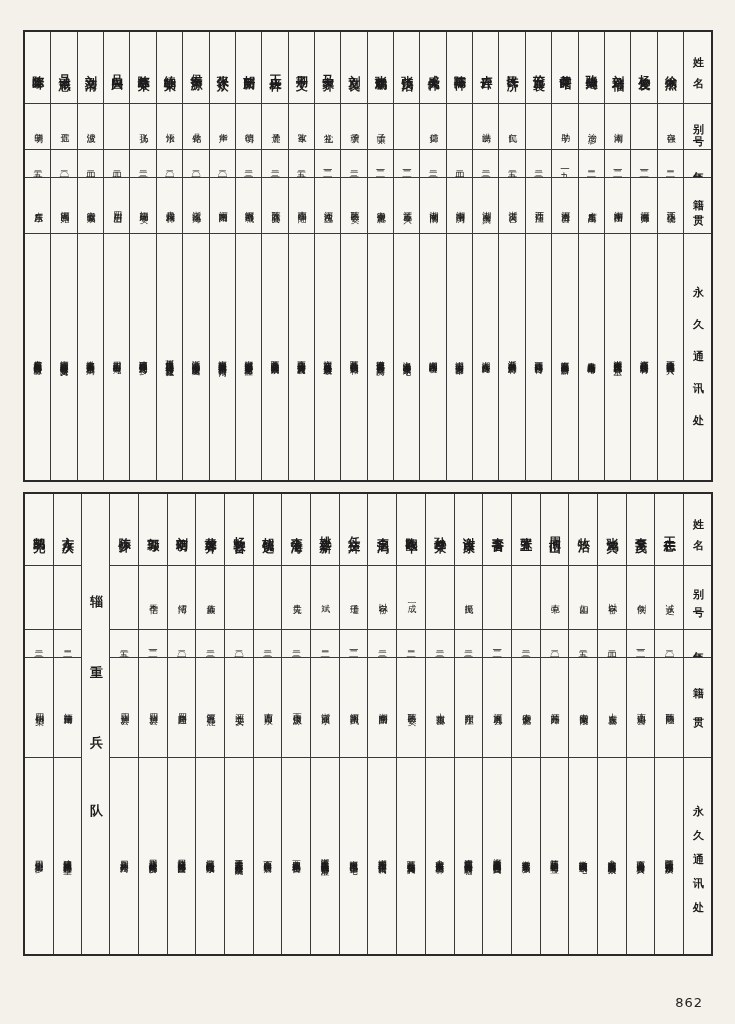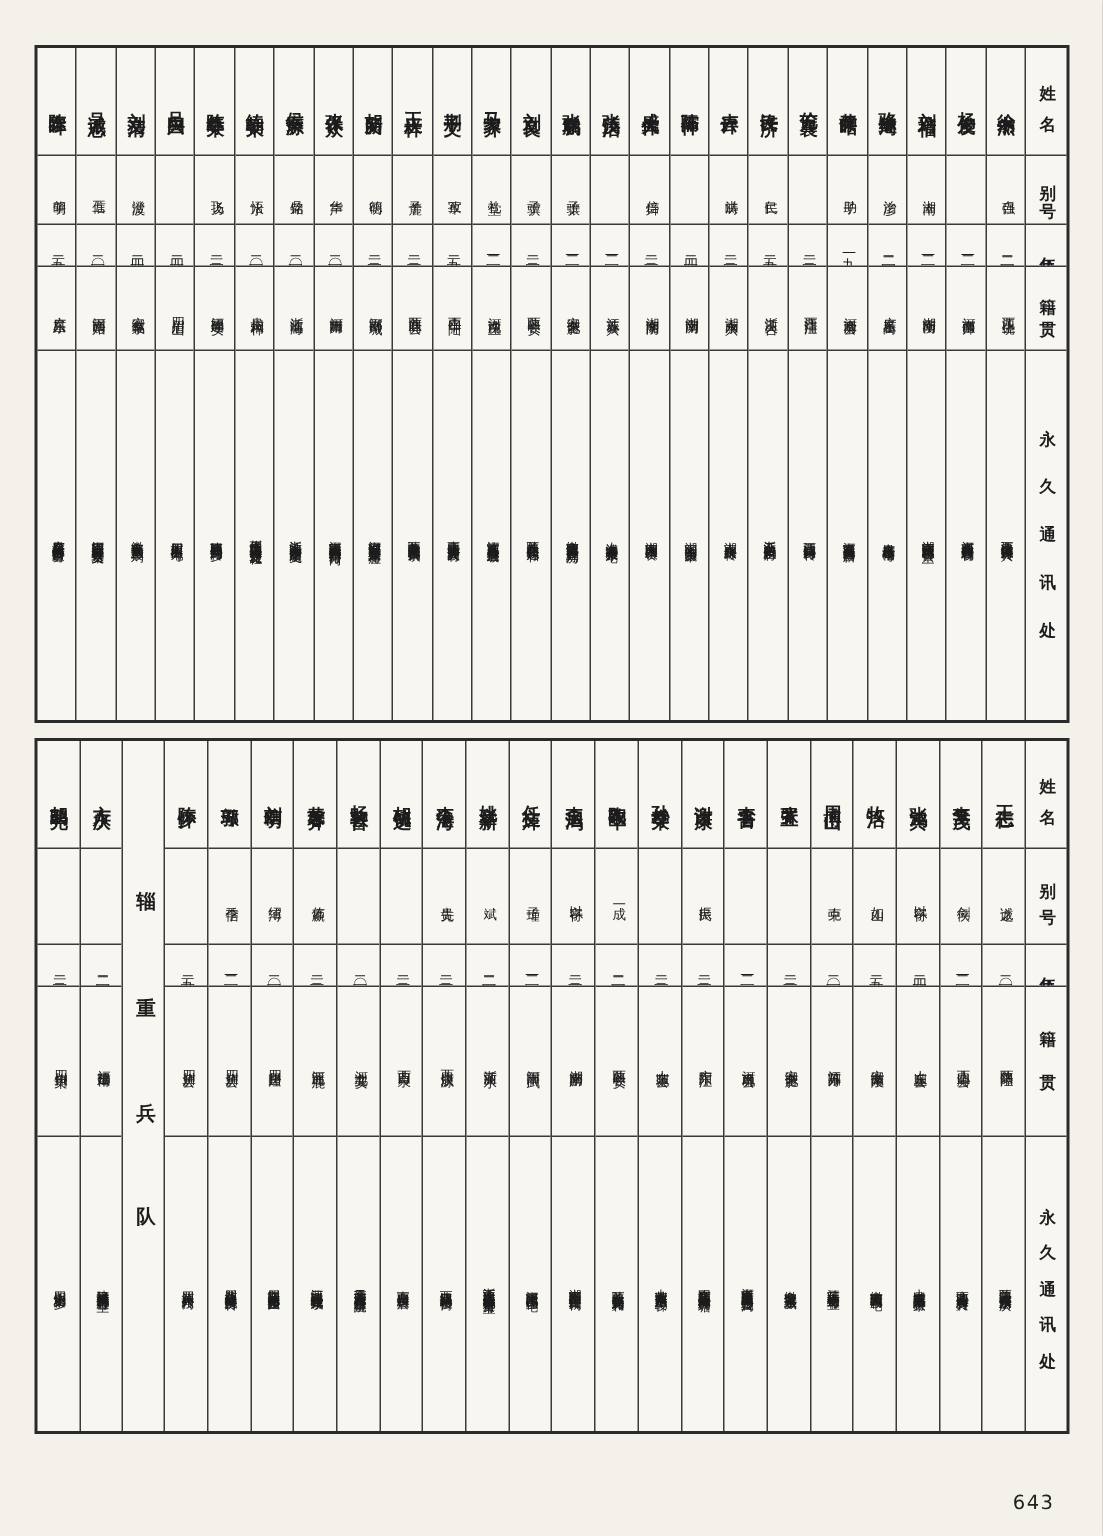--- a/index.html
+++ b/index.html
@@ -909,14 +909,14 @@
           </div>
           <div class="cell c-native">
             <span class="vtext">四川铜梁</span>
           </div>
           <div class="cell c-addr">
             <span class="vtext">四川铜梁土桥乡</span>
           </div>
         </div>
       </div>
     </div>
-  <div class="page-num">643</div>
+  <div class="page-num">862</div>
 </div>
 
 </body></html>

